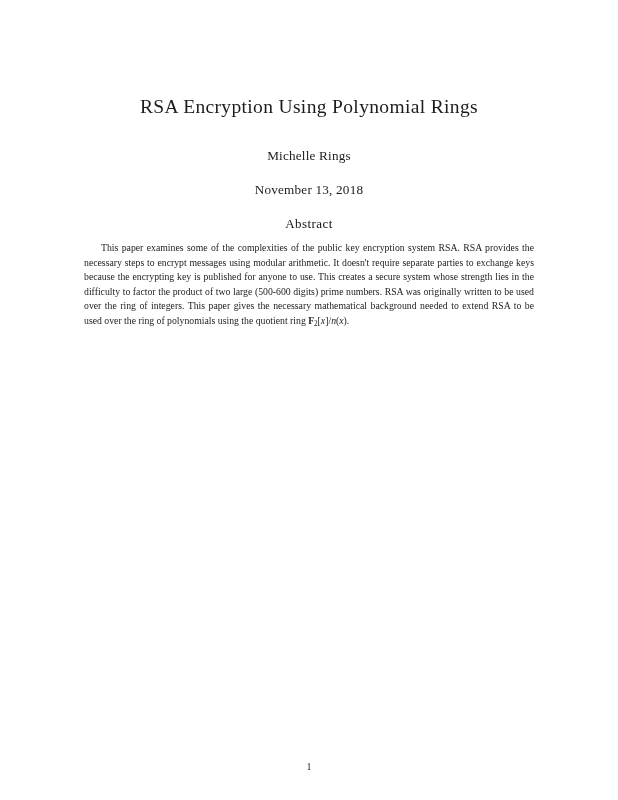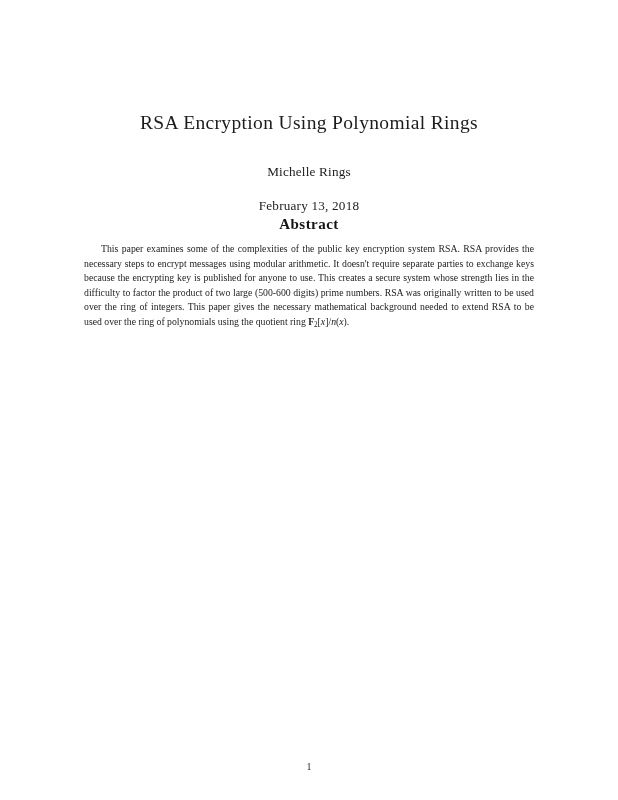--- a/index.html
+++ b/index.html
@@ -24,21 +24,20 @@
     background: #ffffff;
   }
 
   
   .title-block {
     position: absolute;
     left: 0;
     right: 0;
     top: 96px;
     text-align: center;
-    margin-top: 16px;
   }
   .doc-title {
     font-size: 19.5px;
     font-weight: normal;
     letter-spacing: 0.35px;
     line-height: 1.15;
     margin: 0;
     color: #1c1c1c;
   }
   .doc-author {
@@ -58,22 +57,22 @@
 
   
   .abstract-wrap {
     position: absolute;
     left: 84px;
     width: 450px;
     top: 216px;
   }
   .abstract-heading {
     text-align: center;
-    font-size: 15px;
-    font-weight: bold;
+    font-size: 13px;
+    font-weight: normal;
     letter-spacing: 0.45px;
     margin: 0 0 9px 0;
     color: #141414;
   }
   .abstract-body {
     font-size: 9.75px;
     line-height: 14.6px;
     text-align: justify;
     text-justify: inter-word;
     text-indent: 17px;
@@ -111,21 +110,21 @@
   }
 </style>
 </head>
 <body>
 
 <div class="page">
 
   <div class="title-block">
     <h1 class="doc-title">RSA Encryption Using Polynomial Rings</h1>
     <p class="doc-author">Michelle Rings</p>
-    <p class="doc-date">February 13, 2018</p>
+    <p class="doc-date">November 13, 2018</p>
   </div>
 
   <div class="abstract-wrap">
     <div class="abstract-heading">Abstract</div>
     <p class="abstract-body"><span>This paper examines some of the complexities of the public key encryption system RSA. RSA provides the necessary steps to encrypt messages using modular arithmetic. It doesn't require separate parties to exchange keys because the encrypting key is published for anyone to use. This creates a secure system whose strength lies in the difficulty to factor the product of two large (500-600 digits) prime numbers. RSA was originally written to be used over the ring of integers. This paper gives the necessary mathematical background needed to extend RSA to be used over the ring of polynomials using the quotient ring </span><span class="mathexp"><span class="bb">F</span><span class="sub">2</span><span>[</span><span class="it">x</span><span>]/</span><span class="it">n</span><span>(</span><span class="it">x</span><span>)</span></span><span>.</span></p>
   </div>
 
   <div class="folio">1</div>
 
 </div>

